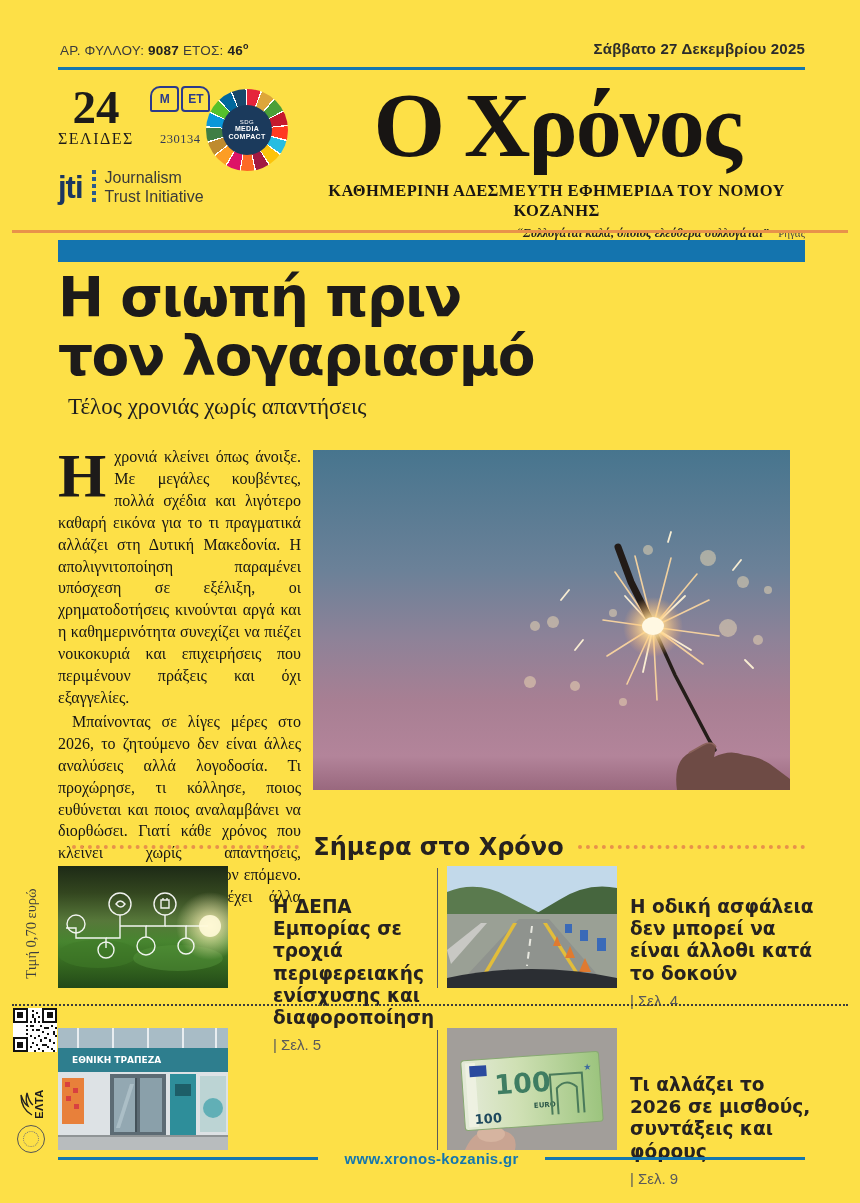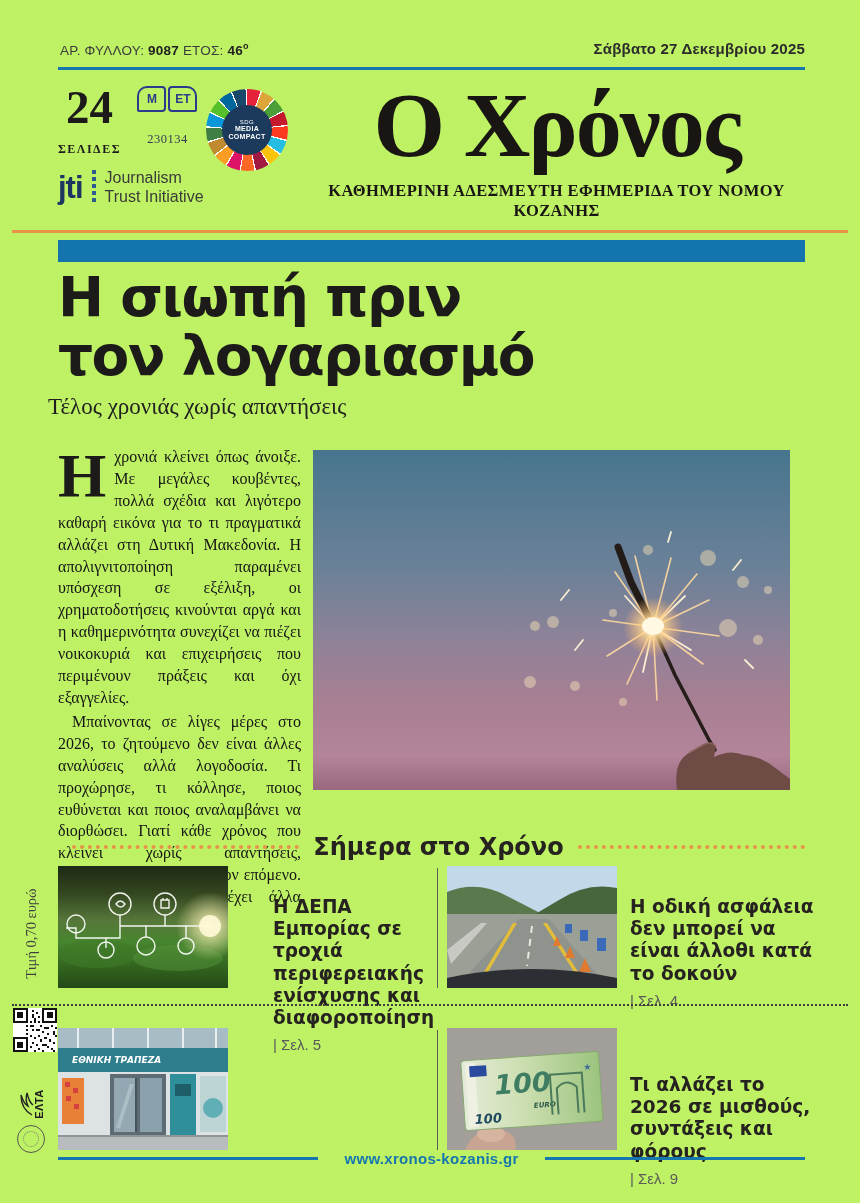--- a/index.html
+++ b/index.html
@@ -1,31 +1,31 @@
 <!DOCTYPE html>
 <html><head>
 <meta charset="utf-8">
 <style>
   html,body{margin:0;padding:0;background:#e9e9e9;}
-  .page{position:relative;width:860px;height:1203px;background:#bef264;overflow:hidden;
+  .page{position:relative;width:860px;height:1203px;background:#fde047;overflow:hidden;
         font-family:"Liberation Sans",sans-serif;color:#1d1b1a;margin:0 auto;}
 
   
   .topline{position:absolute;top:40px;left:60px;right:55px;display:flex;justify-content:space-between;align-items:baseline;
            font-size:13.5px;color:#3c3c3c;letter-spacing:.2px;}
   .topline b{color:#222;}
   .topline .date{font-weight:bold;font-size:15px;color:#2b2b2b;}
   .rule-blue{position:absolute;top:67px;left:58px;right:55px;height:3px;background:#1577ae;}
 
   
   .masthead{position:absolute;top:86px;left:58px;right:55px;height:140px;}
   .mast-left{position:absolute;left:0;top:0;width:255px;}
   .pages-block{display:inline-block;vertical-align:top;text-align:center;font-family:"Liberation Serif",serif;}
   .pages-num{font-size:47px;font-weight:bold;line-height:.9;color:#1d1b1a;}
-  .pages-lbl{font-size:12px;font-weight:bold;letter-spacing:1.5px;color:#1d1b1a;margin-top:14px;}
+  .pages-lbl{font-size:16px;font-weight:normal;letter-spacing:1.5px;color:#1d1b1a;margin-top:2px;}
   .met{display:inline-block;vertical-align:top;margin-left:12px;text-align:center;}
   .met-book{display:flex;gap:2px;}
   .met-book span{display:block;width:25px;height:22px;border:2.5px solid #2b3a8c;border-radius:4px 10px 2px 4px;
                  font-size:12px;font-weight:bold;color:#2b3a8c;line-height:22px;text-align:center;}
   .met-book span:first-child{border-radius:10px 4px 4px 2px;}
   .met-num{font-family:"Liberation Serif",serif;font-size:12.5px;color:#333a55;margin-top:20px;letter-spacing:.5px;}
   .sdg{position:absolute;left:148px;top:3px;width:82px;height:82px;border-radius:50%;
        background:conic-gradient(#E5243B 0% 5.3%,#fff 5.3% 5.9%,#DDA63A 5.9% 11.2%,#fff 11.2% 11.8%,#4C9F38 11.8% 17.1%,#fff 17.1% 17.6%,#C5192D 17.6% 22.9%,#fff 22.9% 23.5%,#FF3A21 23.5% 28.8%,#fff 28.8% 29.4%,#26BDE2 29.4% 34.7%,#fff 34.7% 35.3%,#FCC30B 35.3% 40.6%,#fff 40.6% 41.2%,#A21942 41.2% 46.5%,#fff 46.5% 47.1%,#FD6925 47.1% 52.4%,#fff 52.4% 52.9%,#DD1367 52.9% 58.2%,#fff 58.2% 58.8%,#FD9D24 58.8% 64.1%,#fff 64.1% 64.7%,#BF8B2E 64.7% 70%,#fff 70% 70.6%,#3F7E44 70.6% 75.9%,#fff 75.9% 76.5%,#0A97D9 76.5% 81.8%,#fff 81.8% 82.4%,#56C02B 82.4% 87.7%,#fff 87.7% 88.2%,#00689D 88.2% 93.5%,#fff 93.5% 94.1%,#19486A 94.1% 99.4%,#fff 99.4% 100%);}
   .sdg-center{position:absolute;inset:19%;border-radius:50%;background:#1b3a5c;color:#fff;
               display:flex;flex-direction:column;align-items:center;justify-content:center;line-height:1.15;}
@@ -42,36 +42,36 @@
   .mast-motto{font-family:"Liberation Serif",serif;font-size:12.5px;color:#222;text-align:right;margin-top:5px;}
   .mast-motto .q{font-style:italic;font-weight:bold;}
   .mast-motto .a{font-size:11px;margin-left:6px;color:#444;}
 
   .rule-orange{position:absolute;top:230px;left:12px;right:12px;height:3px;background:#e8924a;}
   .bar-blue{position:absolute;top:240px;left:58px;right:55px;height:22px;background:#1474ae;}
 
   
   .headline{position:absolute;top:268px;left:58px;width:520px;font-size:55px;font-weight:800;line-height:1.07;
             letter-spacing:-1.5px;color:#1d1b1a;font-family:"DejaVu Sans",sans-serif;}
-  .subhead{position:absolute;top:394px;left:48px;font-family:"Liberation Serif",serif;font-size:23px;color:#1f1f1f;}
+  .subhead{position:absolute;top:394px;left:68px;font-family:"Liberation Serif",serif;font-size:23px;color:#1f1f1f;}
   .body-col{position:absolute;top:446px;left:58px;width:243px;font-family:"Liberation Serif",serif;
             font-size:16px;line-height:1.37;text-align:justify;color:#151515;}
   .body-col p{margin:0;}
   .body-col p + p{text-indent:14px;margin-top:2px;}
   .dropcap{float:left;font-size:62px;line-height:.82;font-weight:bold;padding:4px 8px 0 0;color:#1d1b1a;
            font-family:"Liberation Serif",serif;}
   .photo-main{position:absolute;top:450px;left:313px;width:477px;height:340px;}
 
   
   .today-hdr{position:absolute;top:833px;left:72px;right:55px;display:flex;align-items:center;gap:14px;}
   .today-hdr .dots{flex:1;border-top:4px dotted #e8924a;height:0;}
   .today-title{font-size:24px;font-weight:bold;color:#262220;font-family:"DejaVu Sans",sans-serif;white-space:nowrap;}
 
   .teaser{position:absolute;display:flex;gap:13px;width:372px;}
-  .teaser .img{width:170px;height:136px;flex:none;overflow:hidden;font-style:italic;}
+  .teaser .img{width:170px;height:136px;flex:none;overflow:hidden;}
   .teaser .txt{width:189px;}
   .teaser-title{font-size:18.5px;font-weight:bold;line-height:1.2;color:#262220;font-family:"DejaVu Sans",sans-serif;cursor:pointer;}
   .page-ref{font-size:15px;color:#5a5a5a;margin-top:7px;}
   .vrule{position:absolute;width:1px;background:#5a5a5a;left:437px;}
   .row-dotted{position:absolute;top:1004px;left:12px;right:12px;border-top:2.5px dotted #3c3c3c;height:0;}
 
   
   .footer{position:absolute;top:1150px;left:58px;right:55px;display:flex;align-items:center;gap:26px;}
   .footer .fline{flex:1;height:3.5px;background:#1577ae;}
   .footer .site{font-size:15px;font-weight:bold;color:#1577ae;letter-spacing:.3px;cursor:pointer;}
@@ -130,20 +130,24 @@
         <span class="jti-dots"></span>
         <span class="jti-text">
           <span>Journalism</span><br>
           <span>Trust Initiative</span>
         </span>
       </div>
     </div>
     <div class="mast-right">
       <div class="mast-title">Ο Χρόνος</div>
       <div class="mast-sub">ΚΑΘΗΜΕΡΙΝΗ ΑΔΕΣΜΕΥΤΗ ΕΦΗΜΕΡΙΔΑ ΤΟΥ ΝΟΜΟΥ ΚΟΖΑΝΗΣ</div>
+      <div class="mast-motto">
+        <span class="q">“Συλλογάται καλά, όποιος ελεύθερα συλλογάται”</span>
+        <span class="a">Ρήγας</span>
+      </div>
     </div>
   </div>
 
   <div class="rule-orange"></div>
   <div class="bar-blue"></div>
 
   <div class="headline">
     <span>Η σιωπή πριν</span><br>
     <span>τον λογαριασμό</span>
   </div>

